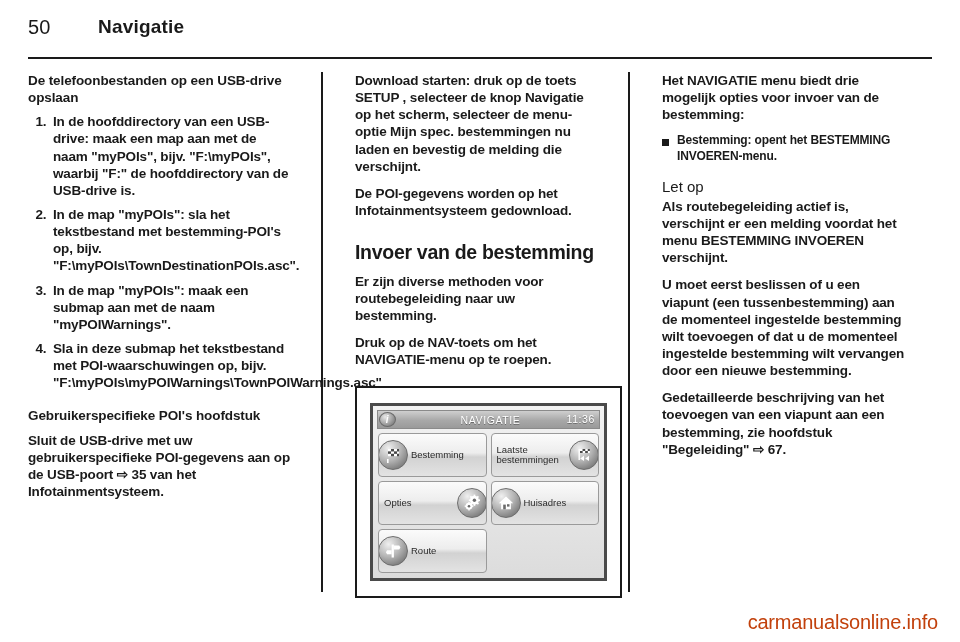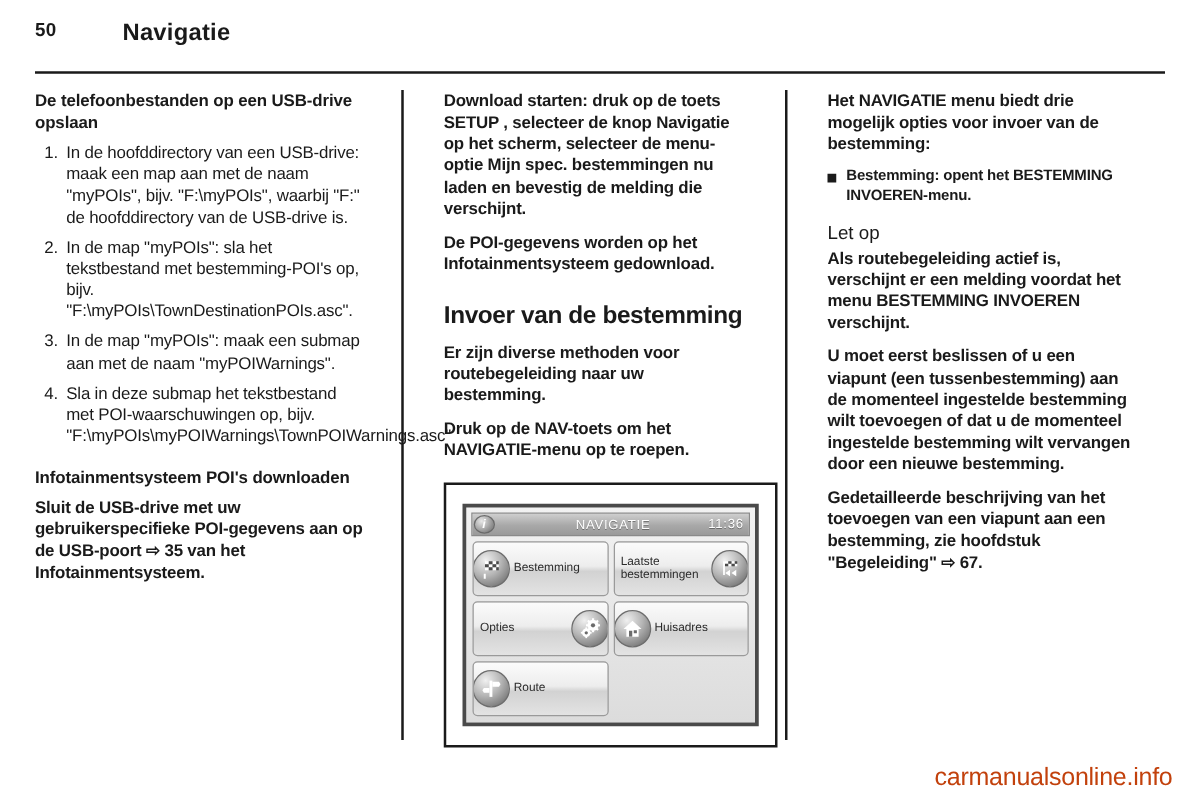--- a/index.html
+++ b/index.html
@@ -21,22 +21,22 @@
   
   .header {
     position: absolute;
     left: 28px; top: 16px;
     width: 904px;
     height: 30px;
     display: flex;
     align-items: flex-start;
   }
   .header .pagenum {
-    font-size: 15px;
-    font-weight: bold;
+    font-size: 20px;
+    font-weight: normal;
     letter-spacing: 0.2px;
     width: 70px;
   }
   .header .chaptitle {
     font-size: 19px;
     font-weight: bold;
     letter-spacing: 0.2px;
   }
   .rule {
     position: absolute;
@@ -88,21 +88,21 @@
     font-size: 13.5px;
     font-weight: bold;
     line-height: 1.27;
     margin: 0 0 10px 0;
     letter-spacing: -0.15px;
   }
   ol.numlist {
     margin: 0 0 10px 0;
     padding-left: 22px;
     font-size: 13.5px;
-    font-weight: normal;
+    font-weight: bold;
     line-height: 1.27;
     letter-spacing: -0.15px;
   }
   ol.numlist li {
     margin-bottom: 7px;
     padding-left: 3px;
   }
   ul.bullets {
     list-style: none;
     margin: 0 0 10px 0;
@@ -252,21 +252,21 @@
   <div class="columns">
 
     <div class="col left">
       <h2 class="sect">De telefoonbestanden op een USB-drive opslaan</h2>
       <ol class="numlist">
         <li>In de hoofddirectory van een USB-drive: maak een map aan met de naam "myPOIs", bijv. "F:\myPOIs", waarbij "F:" de hoofddirectory van de USB-drive is.</li>
         <li>In de map "myPOIs": sla het tekstbestand met bestemming-POI's op, bijv. "F:\myPOIs\TownDestinationPOIs.asc".</li>
         <li>In de map "myPOIs": maak een submap aan met de naam "myPOIWarnings".</li>
         <li>Sla in deze submap het tekstbestand met POI-waarschuwingen op, bijv. "F:\myPOIs\myPOIWarnings\TownPOIWarnings.asc"</li>
       </ol>
-      <h2 class="sect" style="margin-top:16px;">Infotainmentsysteem POI's downloaden</h2>
+      <h2 class="sect" style="margin-top:16px;">Gebruikerspecifieke POI's hoofdstuk</h2>
       <p class="body">Sluit de USB-drive met uw gebruikerspecifieke POI-gegevens aan op de USB-poort ⇨ 35 van het Infotainmentsysteem.</p>
     </div>
 
     <div class="vrule"></div>
 
     <div class="col mid">
       <p class="body">Download starten: druk op de toets SETUP , selecteer de knop Navigatie op het scherm, selecteer de menu-optie Mijn spec. bestemmingen nu laden en bevestig de melding die verschijnt.</p>
       <p class="body">De POI-gegevens worden op het Infotainmentsysteem gedownload.</p>
       <h1 class="big">Invoer van de bestemming</h1>
       <p class="body">Er zijn diverse methoden voor routebegeleiding naar uw bestemming.</p>

